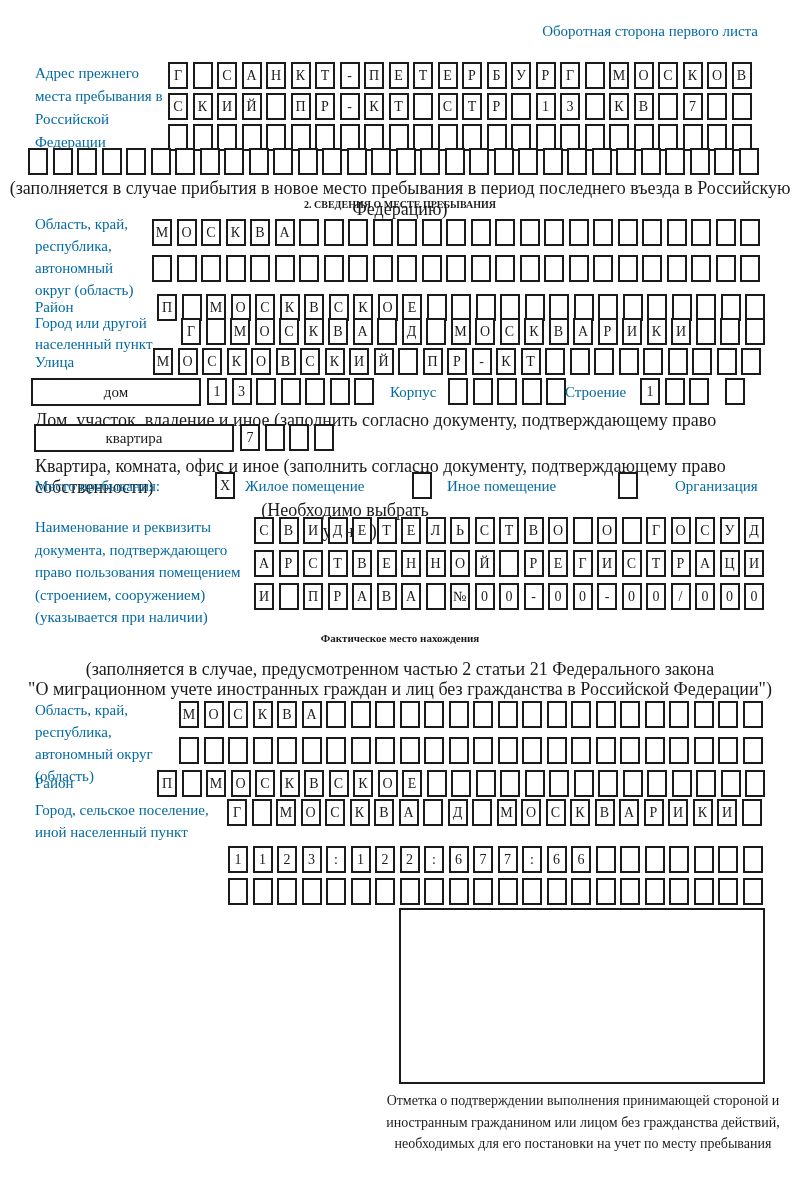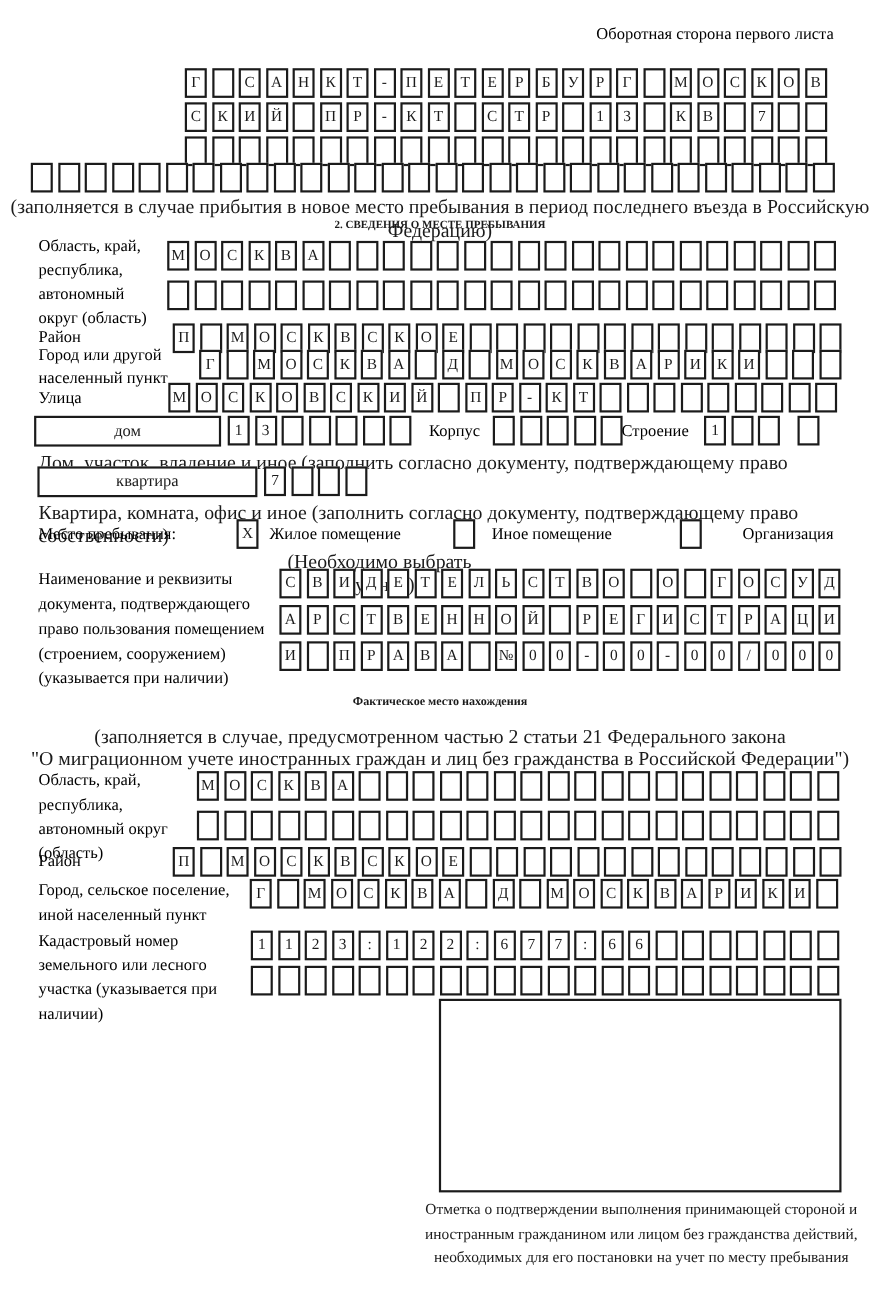--- a/index.html
+++ b/index.html
@@ -5,21 +5,21 @@
   html,body{margin:0;padding:0;background:#fff;}
   #page{
     position:relative;
     width:800px;height:1180px;
     background:#ffffff;
     color:#1b1b1b;
     font-family:"Liberation Serif","DejaVu Serif",serif;
     overflow:hidden;
   }
   .abs{position:absolute;}
-  .lbl{font-size:15px;line-height:22px;color:#000000;}
+  .lbl{font-size:15px;line-height:22px;color:#0369a1;}
   .note{font-size:18px;color:#1b1b1b;}
   .center{left:0;width:800px;text-align:center;}
   .title{font-weight:bold;font-size:10px;}
   .cellrow{position:absolute;display:flex;}
   .cell{
     box-sizing:border-box;
     width:20px;height:27px;
     border:2px solid #1b1b1b;
     margin-right:4.5px;
     display:flex;align-items:center;justify-content:center;
@@ -41,20 +41,21 @@
     border:2px solid #1b1b1b;background:#fff;
   }
 </style>
 </head>
 <body>
 
 <div id="page">
 
   <div class="abs lbl" style="top:20px;left:0;width:758px;text-align:right;">Оборотная сторона первого листа</div>
 
+  <div class="abs lbl" style="top:62px;left:35px;width:128px;line-height:23px;">Адрес прежнего места пребывания в Российской Федерации</div>
   <div class="cellrow" style="left:168px;top:62px;">
       <span class="cell">Г</span>
       <span class="cell"></span>
       <span class="cell">С</span>
       <span class="cell">А</span>
       <span class="cell">Н</span>
       <span class="cell">К</span>
       <span class="cell">Т</span>
       <span class="cell">-</span>
       <span class="cell">П</span>
@@ -526,21 +527,20 @@
       <span class="cell">К</span>
       <span class="cell">В</span>
       <span class="cell">А</span>
       <span class="cell">Р</span>
       <span class="cell">И</span>
       <span class="cell">К</span>
       <span class="cell">И</span>
       <span class="cell"></span>
     </div>
 
-  <div class="abs lbl" style="top:845px;left:35px;width:170px;line-height:22px;">Кадастровый номер земельного или лесного участка (указывается при наличии)</div>
   <div class="cellrow" style="left:228px;top:846px;">
       <span class="cell">1</span>
       <span class="cell">1</span>
       <span class="cell">2</span>
       <span class="cell">3</span>
       <span class="cell">:</span>
       <span class="cell">1</span>
       <span class="cell">2</span>
       <span class="cell">2</span>
       <span class="cell">:</span>

